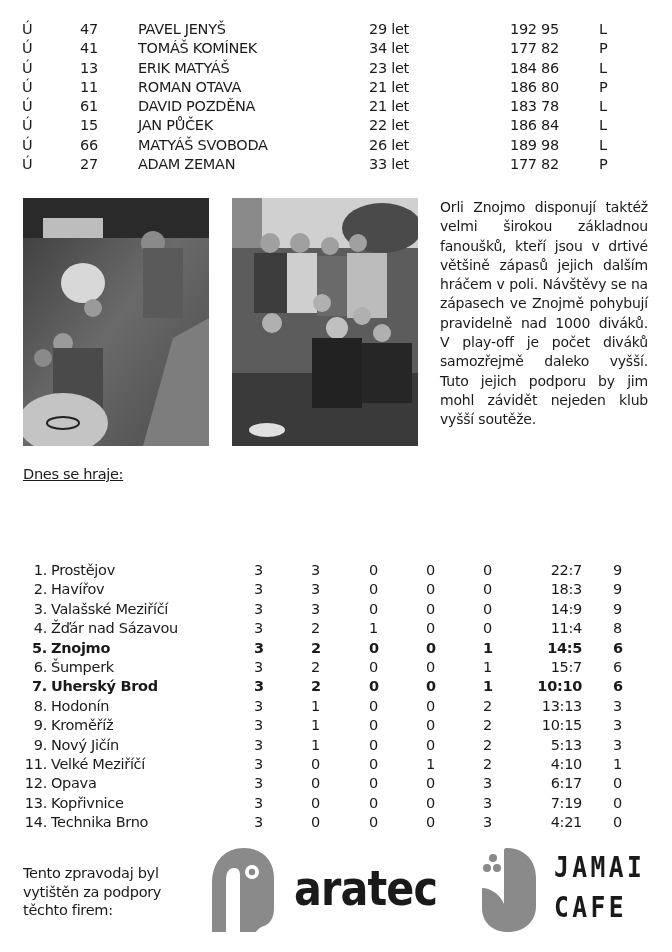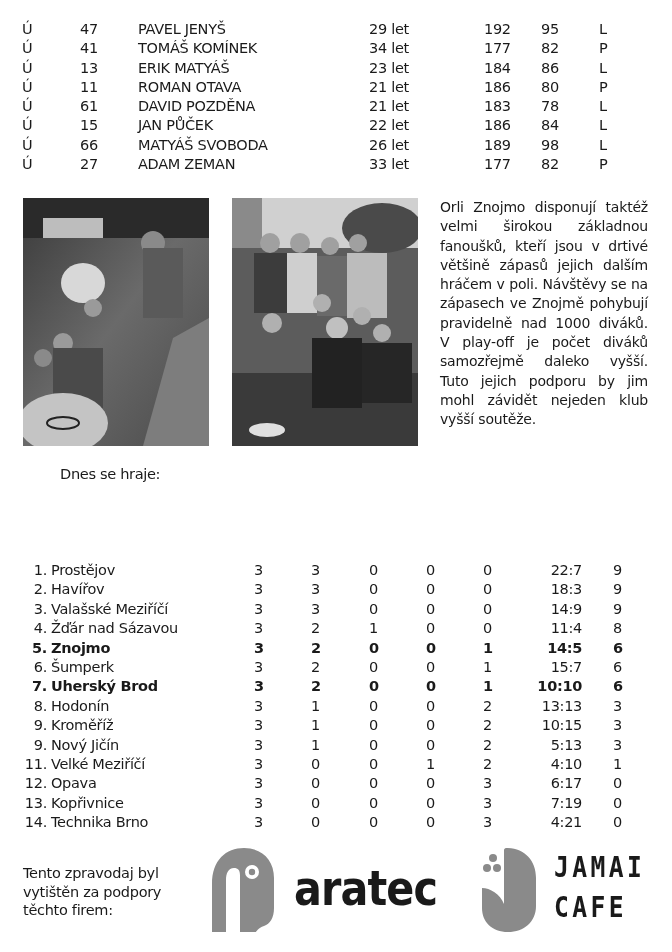--- a/index.html
+++ b/index.html
@@ -9,40 +9,40 @@
     }
 
     
     .roster { position: absolute; left: 0; top: 20px; width: 672px; }
     .roster-row { position: relative; height: 19.3px; font-size: 14.5px; line-height: 19px; letter-spacing: -0.3px; }
     .roster-row span { position: absolute; top: 0; white-space: nowrap; }
     .c-pos { left: 22px; }
     .c-num { left: 80px; }
     .c-name { left: 138px; }
     .c-age { left: 369px; }
-    .c-h { left: 484px; text-align: right; }
+    .c-h { left: 510px; text-align: right; }
     .c-w { left: 541px; }
     .c-hand { left: 599px; }
 
     
     .photo { position: absolute; top: 198px; width: 186px; height: 248px; overflow: hidden; background: #555; }
     .photo-1 { left: 23px; }
     .photo-2 { left: 232px; }
     .photo svg { display: block; width: 100%; height: 100%; }
 
     
     .fans-text {
       position: absolute; left: 440px; top: 198px; width: 208px;
       font-size: 14px; line-height: 19.3px; text-align: justify;
       letter-spacing: -0.2px;
     }
 
     
     .games { position: absolute; left: 23px; top: 463px; width: 640px; font-size: 14.6px; line-height: 21px; letter-spacing: -0.35px; }
-    .games-title { display: block; margin-left: 37px; }
+    .games-title { text-decoration: underline; display: block; }
 
     
     .standings { position: absolute; left: 0; top: 561px; width: 672px; }
     .st-row { position: relative; height: 19.4px; font-size: 14.5px; line-height: 19px; letter-spacing: -0.3px; }
     .st-row.bold { font-weight: bold; }
     .st-row span { position: absolute; top: 0; white-space: nowrap; }
     .s-rank { right: 625px; text-align: right; }
     .s-team { left: 51px; }
     .s-gp { left: 254px; }
     .s-w { left: 311px; }

